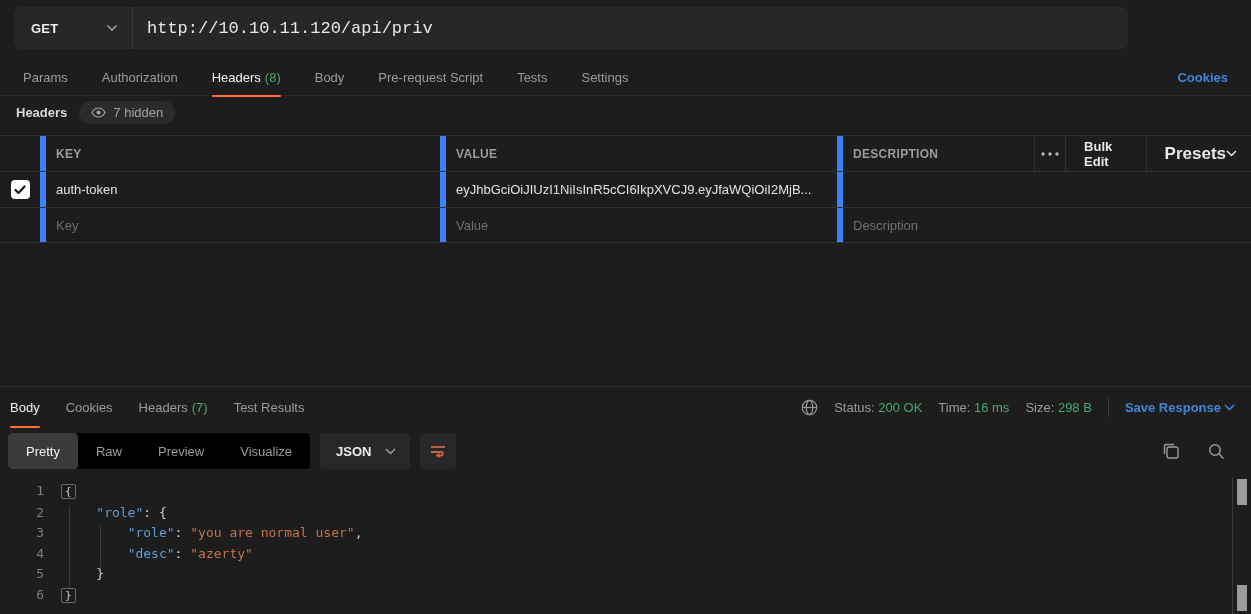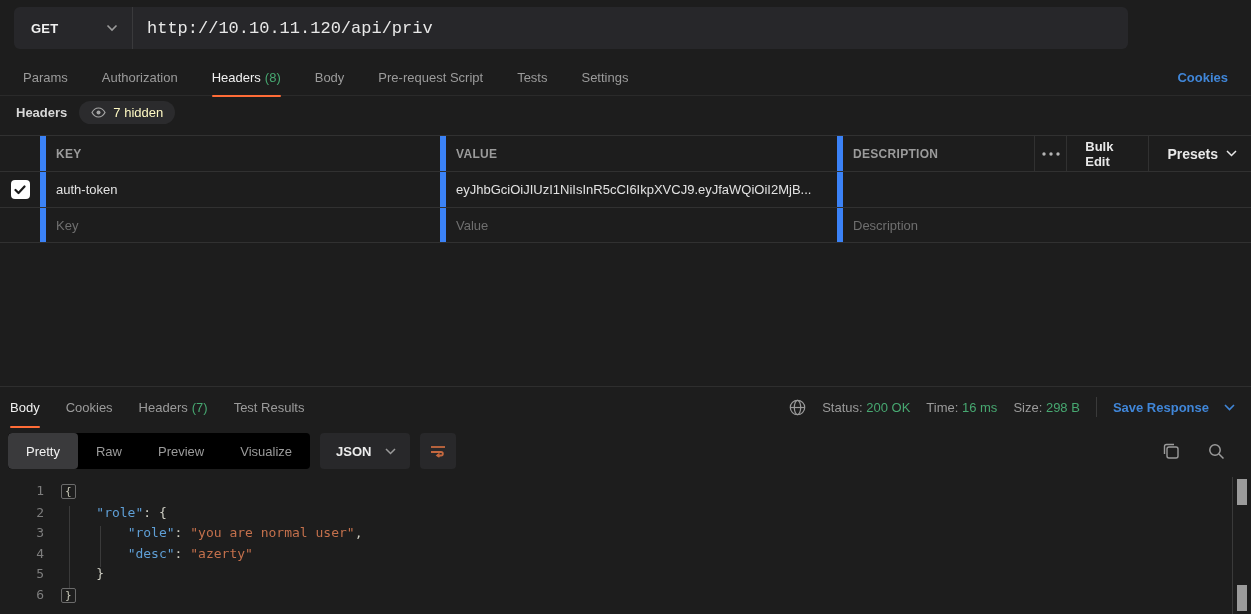--- a/index.html
+++ b/index.html
@@ -31,55 +31,55 @@
     cursor:pointer; position:relative; white-space:nowrap; }
   .tab .count { color:#47a871; margin-left:4px; }
   .tab.active { color:#f0f0f0; }
   .tab.active::after { content:""; position:absolute; left:0; right:0; bottom:-1px;
     height:2px; background:#ff6c37; border-radius:1px; }
   .cookies-link { margin-left:auto; color:#4086d8; font-weight:bold; cursor:pointer; }
   
   .headers-meta { position:absolute; top:101px; left:16px; display:flex; align-items:center; gap:12px; }
   .headers-title { color:#d8d8d8; font-weight:bold; font-size:13px; }
   .hidden-pill { display:flex; align-items:center; gap:7px; background:#2b2b2d;
-    border-radius:12px; padding:4px 12px; color:#fef9c3; cursor:pointer; }
+    border-radius:12px; padding:4px 12px; color:#a3a3a3; cursor:pointer; }
   
   .kv-table { position:absolute; top:135px; left:0; width:100%; }
   .kv-row { display:flex; height:36px; border-top:1px solid #313131; align-items:stretch; }
   .kv-row:last-child { border-bottom:1px solid #313131; }
   .cell { display:flex; align-items:center; border-right:6px solid #3b82f6; overflow:hidden; }
   .c-check { width:46px; justify-content:center; }
   .c-key   { width:400px; padding:0 10px; }
   .c-val   { width:397px; padding:0 10px; }
   .c-desc  { flex:1; padding:0 10px; border-right:none; }
   .hdr .cell { color:#9b9b9b; font-weight:bold; font-size:12px; letter-spacing:.3px; }
   .hdr .c-desc { border-right:1px solid #313131; width:192px; flex:0 0 auto; }
   .hdr-tools { display:flex; align-items:center; flex:1; }
   .tool-more { width:40px; display:flex; justify-content:center; align-items:center;
     cursor:pointer; height:100%; border-right:1px solid #313131; }
   .tool-bulk { padding:0 18px; color:#e8e8e8; font-weight:bold; font-size:13px; cursor:pointer;
     height:100%; display:flex; align-items:center; border-right:1px solid #313131; }
-  .tool-presets { padding:0 14px 0 18px; color:#e8e8e8; font-weight:bold; font-size:14px;
-    cursor:pointer; display:flex; align-items:center; gap:8px; height:100%; }
+  .tool-presets { padding:0 14px 0 18px; color:#e8e8e8; font-weight:bold; font-size:17px;
+    cursor:pointer; display:flex; align-items:center; gap:0; height:100%; }
   .row-text { white-space:nowrap; overflow:hidden; color:#e2e2e2; }
   .checkbox { width:19px; height:19px; background:#fff; border-radius:4px;
     display:flex; align-items:center; justify-content:center; cursor:pointer; }
   .ph-input { width:100%; background:transparent; border:none; outline:none;
     color:#e2e2e2; font-size:13px; font-family:"Liberation Sans", sans-serif; }
   .ph-input::placeholder { color:#6f6f6f; opacity:1; }
   
   .resp-divider { position:absolute; top:386px; left:0; width:100%; height:1px; background:#2e2e2e; }
   .resp-tabs { position:absolute; top:387px; left:0; width:100%; height:40px;
     display:flex; align-items:center; padding:0 16px 0 10px; }
   .resp-tabs .tab { margin-right:26px; height:40px; }
   .resp-meta { margin-left:auto; display:flex; align-items:center; gap:16px; }
   .meta-item { color:#9b9b9b; white-space:nowrap; }
   .meta-item b { color:#47a871; font-weight:normal; }
   .meta-sep { width:1px; height:20px; background:#3a3a3a; }
-  .save-resp { color:#4086d8; font-weight:bold; display:flex; align-items:center; gap:15px; cursor:pointer; }
+  .save-resp { color:#4086d8; font-weight:bold; display:flex; align-items:center; gap:3px; cursor:pointer; }
   
   .resp-toolbar { position:absolute; top:433px; left:8px; right:8px; height:36px;
     display:flex; align-items:center; }
   .seg-group { display:flex; background:#000000; border-radius:4px; overflow:hidden; height:36px; }
   .seg { padding:0 18px; display:flex; align-items:center; color:#9b9b9b; cursor:pointer; }
   .seg.active { background:#3a3a3c; color:#f2f2f2; border-radius:4px; }
   .fmt-select { margin-left:10px; height:36px; background:#28282a; border-radius:4px;
     display:flex; align-items:center; gap:14px; padding:0 14px 0 16px; cursor:pointer;
     color:#ececec; font-weight:bold; }
   .wrap-btn { margin-left:10px; height:36px; width:36px; background:#28282a; border-radius:4px;

